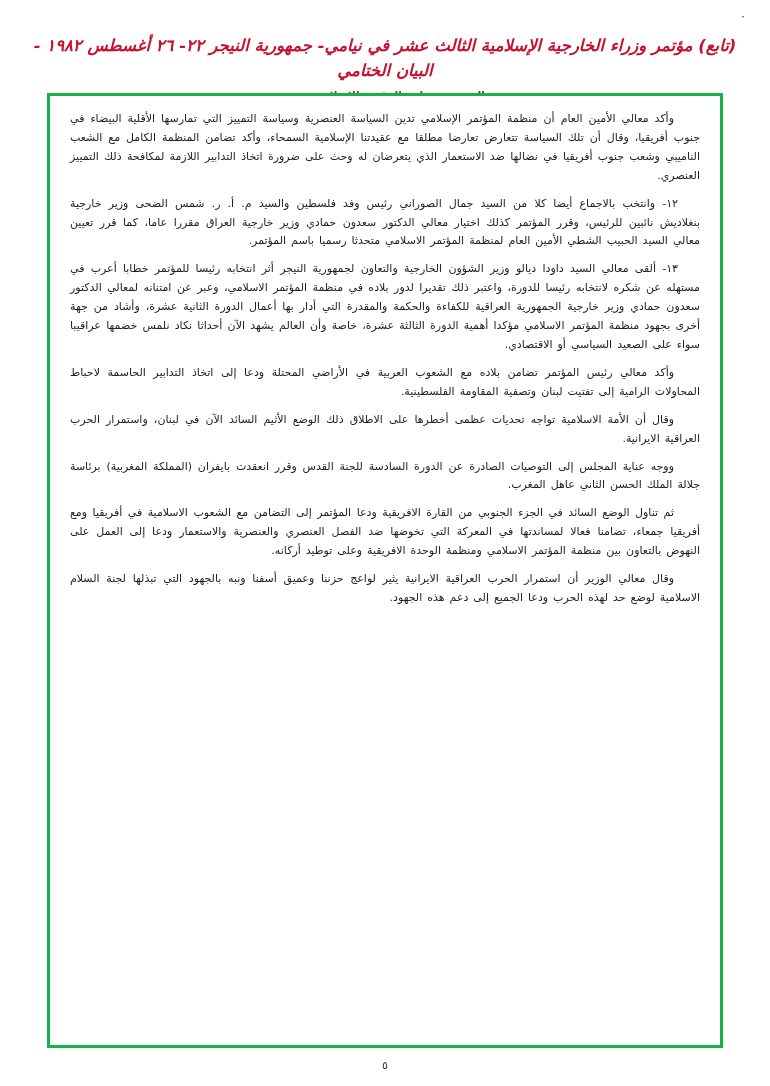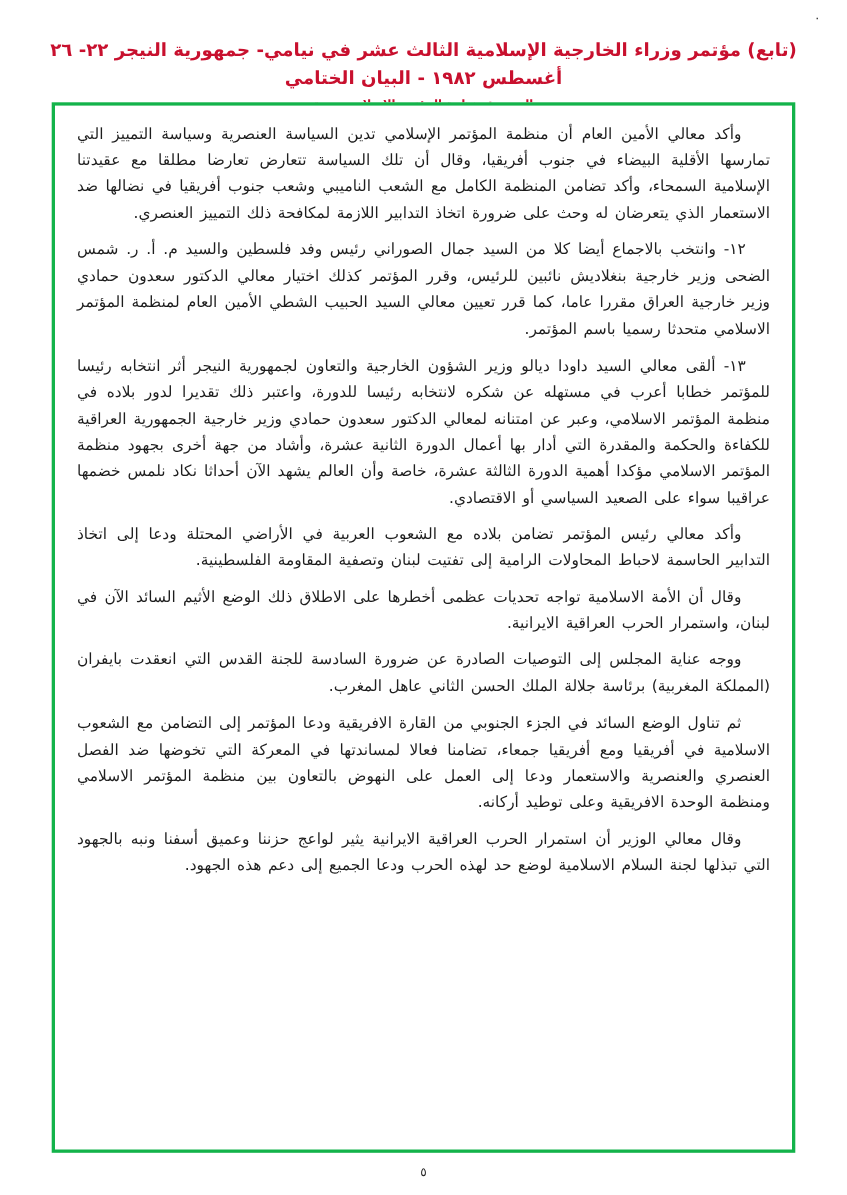--- a/index.html
+++ b/index.html
@@ -36,20 +36,21 @@
   }
   .doc-title {
     color: #c8102e;
     font-size: 16.5px;
     font-weight: bold;
     line-height: 1.5;
     direction: rtl;
     letter-spacing: 0px;
     padding: 0 18px;
     font-family: "DejaVu Sans", sans-serif;
+    font-style: italic;
   }
   .doc-source {
     color: #c8102e;
     font-size: 10.5px;
     font-weight: bold;
     margin-top: 5px;
     direction: rtl;
     font-family: "DejaVu Sans", sans-serif;
   }
   .body-frame {
@@ -65,21 +66,21 @@
   .body-inner {
     padding: 14px 20px 10px 20px;
     box-sizing: border-box;
     height: 100%;
     overflow: hidden;
   }
   .para {
     direction: rtl;
     text-align: justify;
     text-align-last: right;
-    font-size: 14px;
+    font-size: 11px;
     line-height: 1.72;
     color: #1d1d1d;
     margin: 0 0 9px 0;
     text-indent: 26px;
     font-family: "DejaVu Sans", sans-serif;
     word-spacing: 1.5px;
   }
   .para.numbered {
     text-indent: 22px;
   }
@@ -106,21 +107,21 @@
     <div class="doc-source">المصدر: منظمة المؤتمر الإسلامي، جدة</div>
   </div>
 
   <div class="body-frame">
     <div class="body-inner">
       <p class="para">وأكد معالي الأمين العام أن منظمة المؤتمر الإسلامي تدين السياسة العنصرية وسياسة التمييز التي تمارسها الأقلية البيضاء في جنوب أفريقيا، وقال أن تلك السياسة تتعارض تعارضا مطلقا مع عقيدتنا الإسلامية السمحاء، وأكد تضامن المنظمة الكامل مع الشعب الناميبي وشعب جنوب أفريقيا في نضالها ضد الاستعمار الذي يتعرضان له وحث على ضرورة اتخاذ التدابير اللازمة لمكافحة ذلك التمييز العنصري.</p>
       <p class="para numbered">١٢- وانتخب بالاجماع أيضا كلا من السيد جمال الصوراني رئيس وفد فلسطين والسيد م. أ. ر. شمس الضحى وزير خارجية بنغلاديش نائبين للرئيس، وقرر المؤتمر كذلك اختيار معالي الدكتور سعدون حمادي وزير خارجية العراق مقررا عاما، كما قرر تعيين معالي السيد الحبيب الشطي الأمين العام لمنظمة المؤتمر الاسلامي متحدثا رسميا باسم المؤتمر.</p>
       <p class="para numbered">١٣- ألقى معالي السيد داودا ديالو وزير الشؤون الخارجية والتعاون لجمهورية النيجر أثر انتخابه رئيسا للمؤتمر خطابا أعرب في مستهله عن شكره لانتخابه رئيسا للدورة، واعتبر ذلك تقديرا لدور بلاده في منظمة المؤتمر الاسلامي، وعبر عن امتنانه لمعالي الدكتور سعدون حمادي وزير خارجية الجمهورية العراقية للكفاءة والحكمة والمقدرة التي أدار بها أعمال الدورة الثانية عشرة، وأشاد من جهة أخرى بجهود منظمة المؤتمر الاسلامي مؤكدا أهمية الدورة الثالثة عشرة، خاصة وأن العالم يشهد الآن أحداثا نكاد نلمس خضمها عراقيبا سواء على الصعيد السياسي أو الاقتصادي.</p>
       <p class="para">وأكد معالي رئيس المؤتمر تضامن بلاده مع الشعوب العربية في الأراضي المحتلة ودعا إلى اتخاذ التدابير الحاسمة لاحباط المحاولات الرامية إلى تفتيت لبنان وتصفية المقاومة الفلسطينية.</p>
       <p class="para">وقال أن الأمة الاسلامية تواجه تحديات عظمى أخطرها على الاطلاق ذلك الوضع الأثيم السائد الآن في لبنان، واستمرار الحرب العراقية الايرانية.</p>
-      <p class="para">ووجه عناية المجلس إلى التوصيات الصادرة عن ضرورة السادسة للجنة القدس التي انعقدت بايفران (المملكة المغربية) برئاسة جلالة الملك الحسن الثاني عاهل المغرب.</p>
+      <p class="para">ووجه عناية المجلس إلى التوصيات الصادرة عن الدورة السادسة للجنة القدس وقرر انعقدت بايفران (المملكة المغربية) برئاسة جلالة الملك الحسن الثاني عاهل المغرب.</p>
       <p class="para">ثم تناول الوضع السائد في الجزء الجنوبي من القارة الافريقية ودعا المؤتمر إلى التضامن مع الشعوب الاسلامية في أفريقيا ومع أفريقيا جمعاء، تضامنا فعالا لمساندتها في المعركة التي تخوضها ضد الفصل العنصري والعنصرية والاستعمار ودعا إلى العمل على النهوض بالتعاون بين منظمة المؤتمر الاسلامي ومنظمة الوحدة الافريقية وعلى توطيد أركانه.</p>
       <p class="para">وقال معالي الوزير أن استمرار الحرب العراقية الايرانية يثير لواعج حزننا وعميق أسفنا ونبه بالجهود التي تبذلها لجنة السلام الاسلامية لوضع حد لهذه الحرب ودعا الجميع إلى دعم هذه الجهود.</p>
     </div>
   </div>
 
   <div class="page-number">٥</div>
 
 </div>
 
 </body></html>

